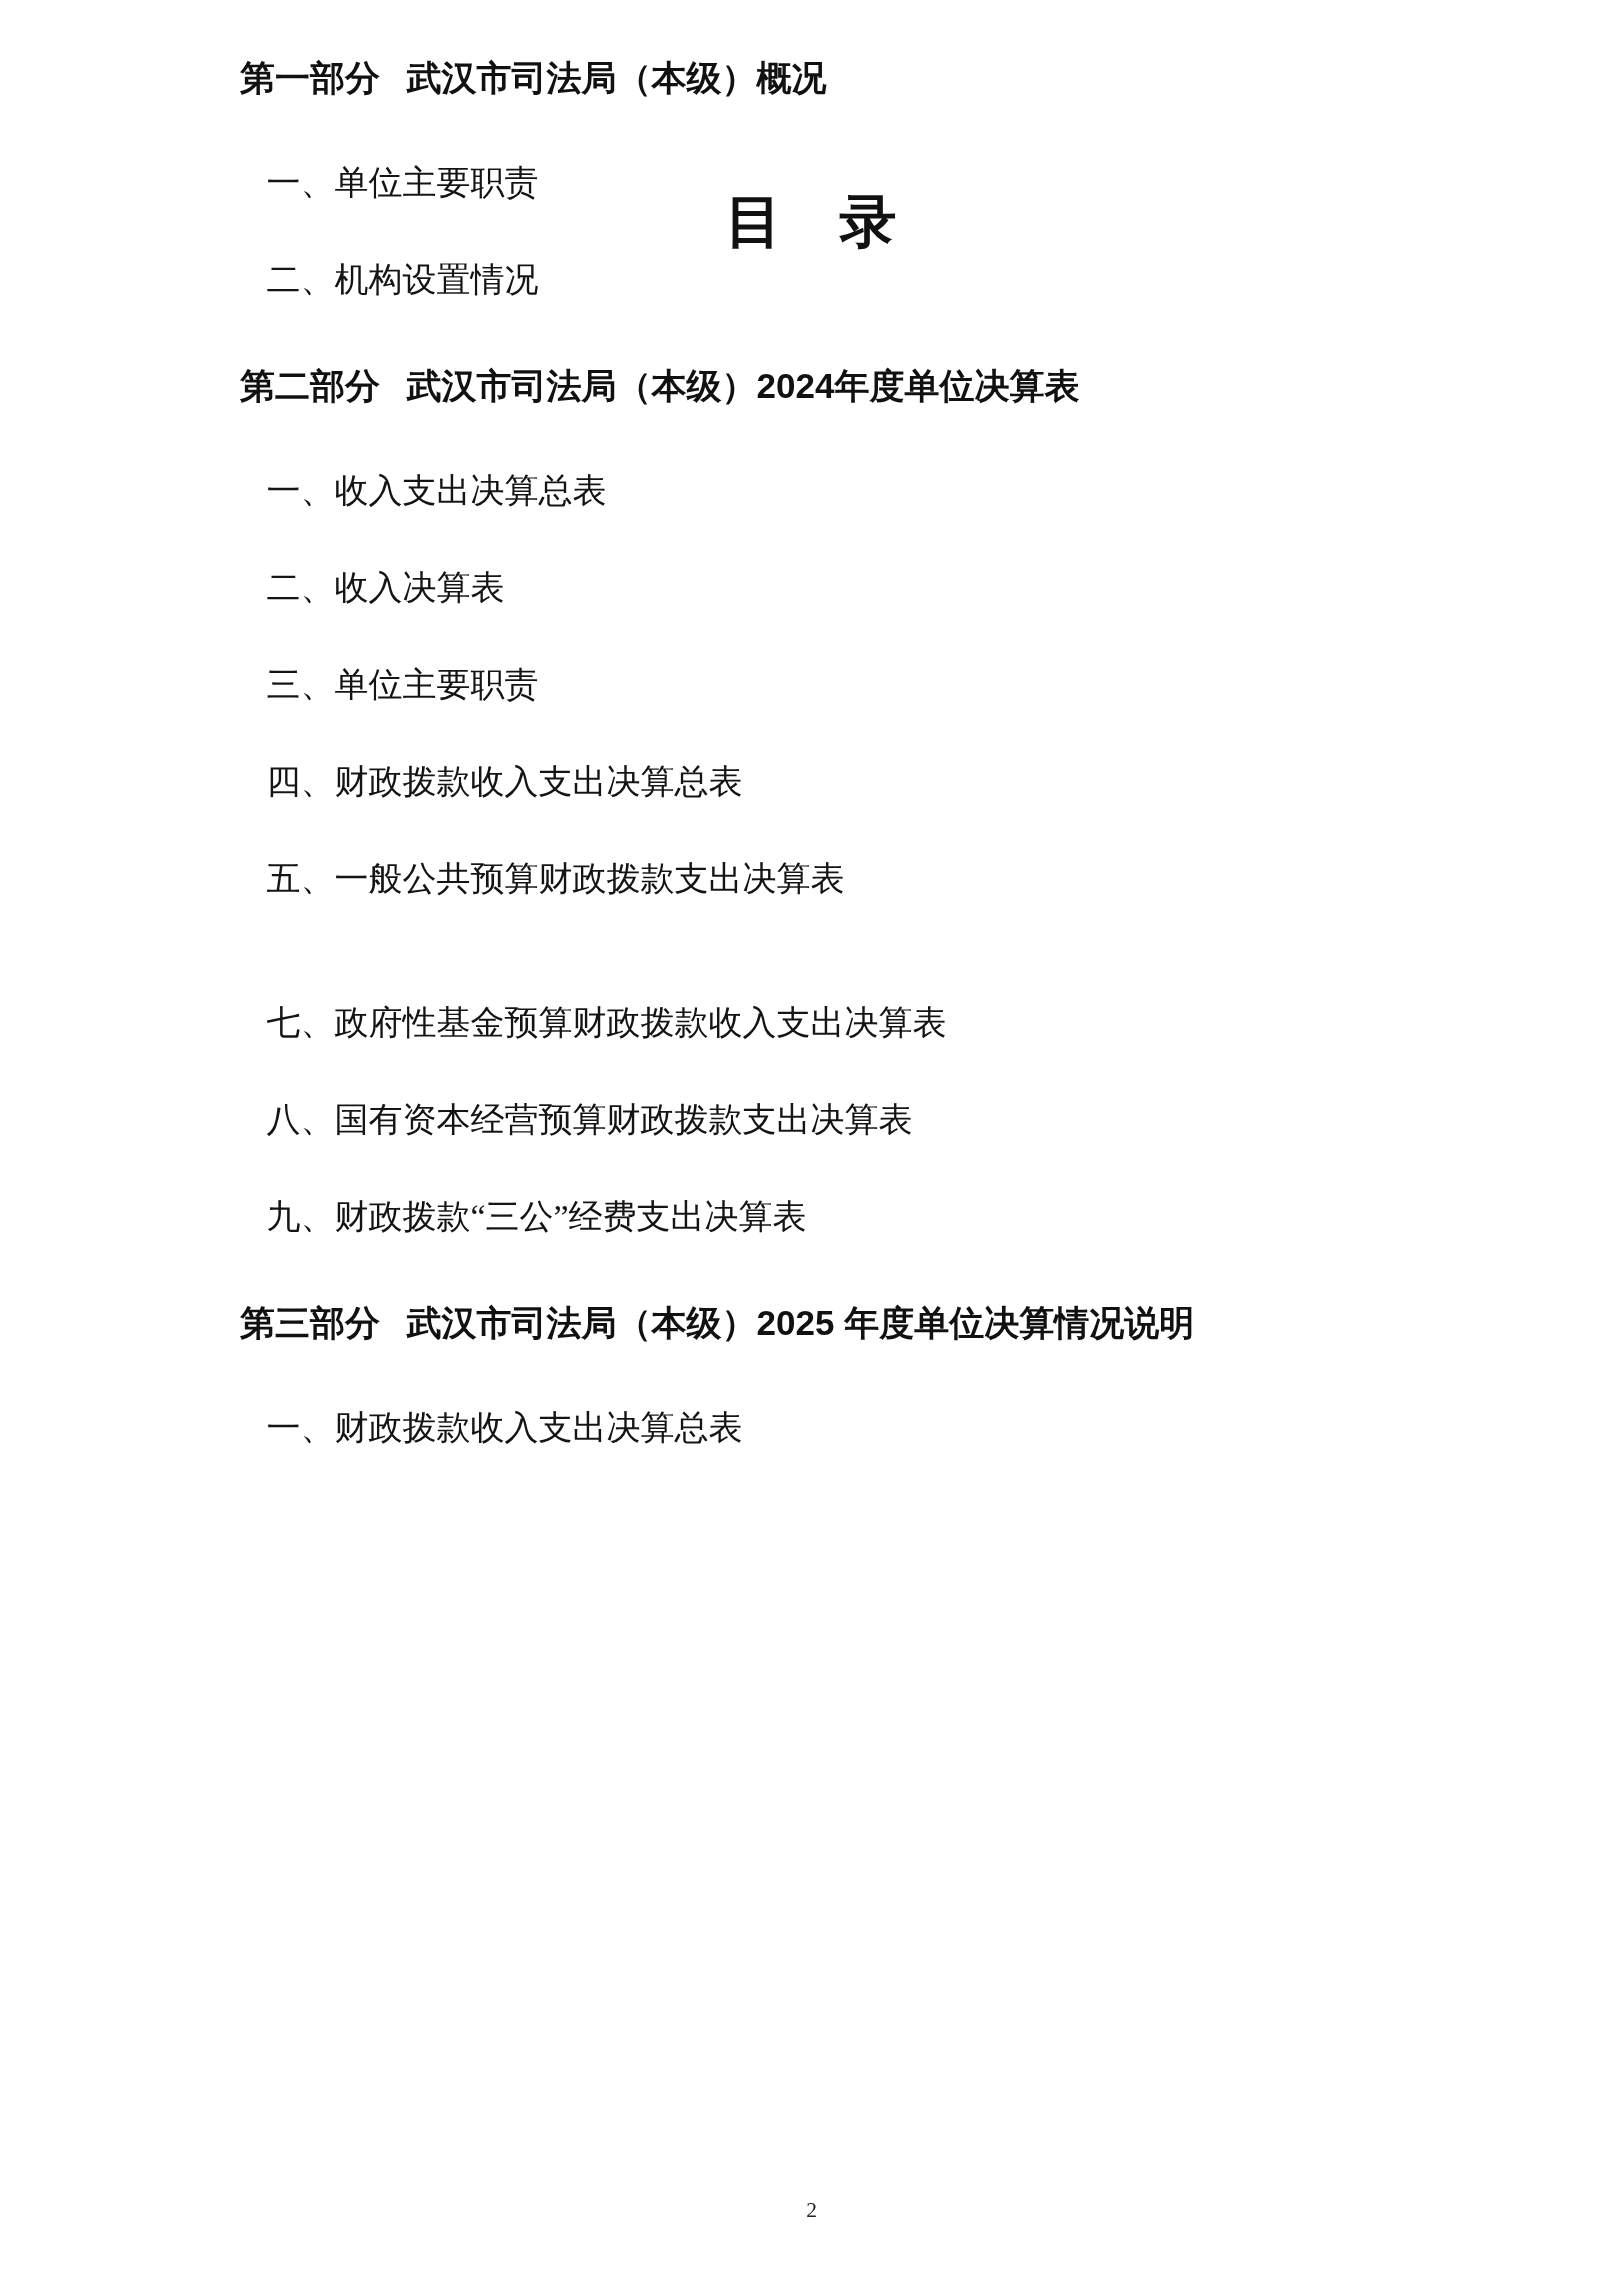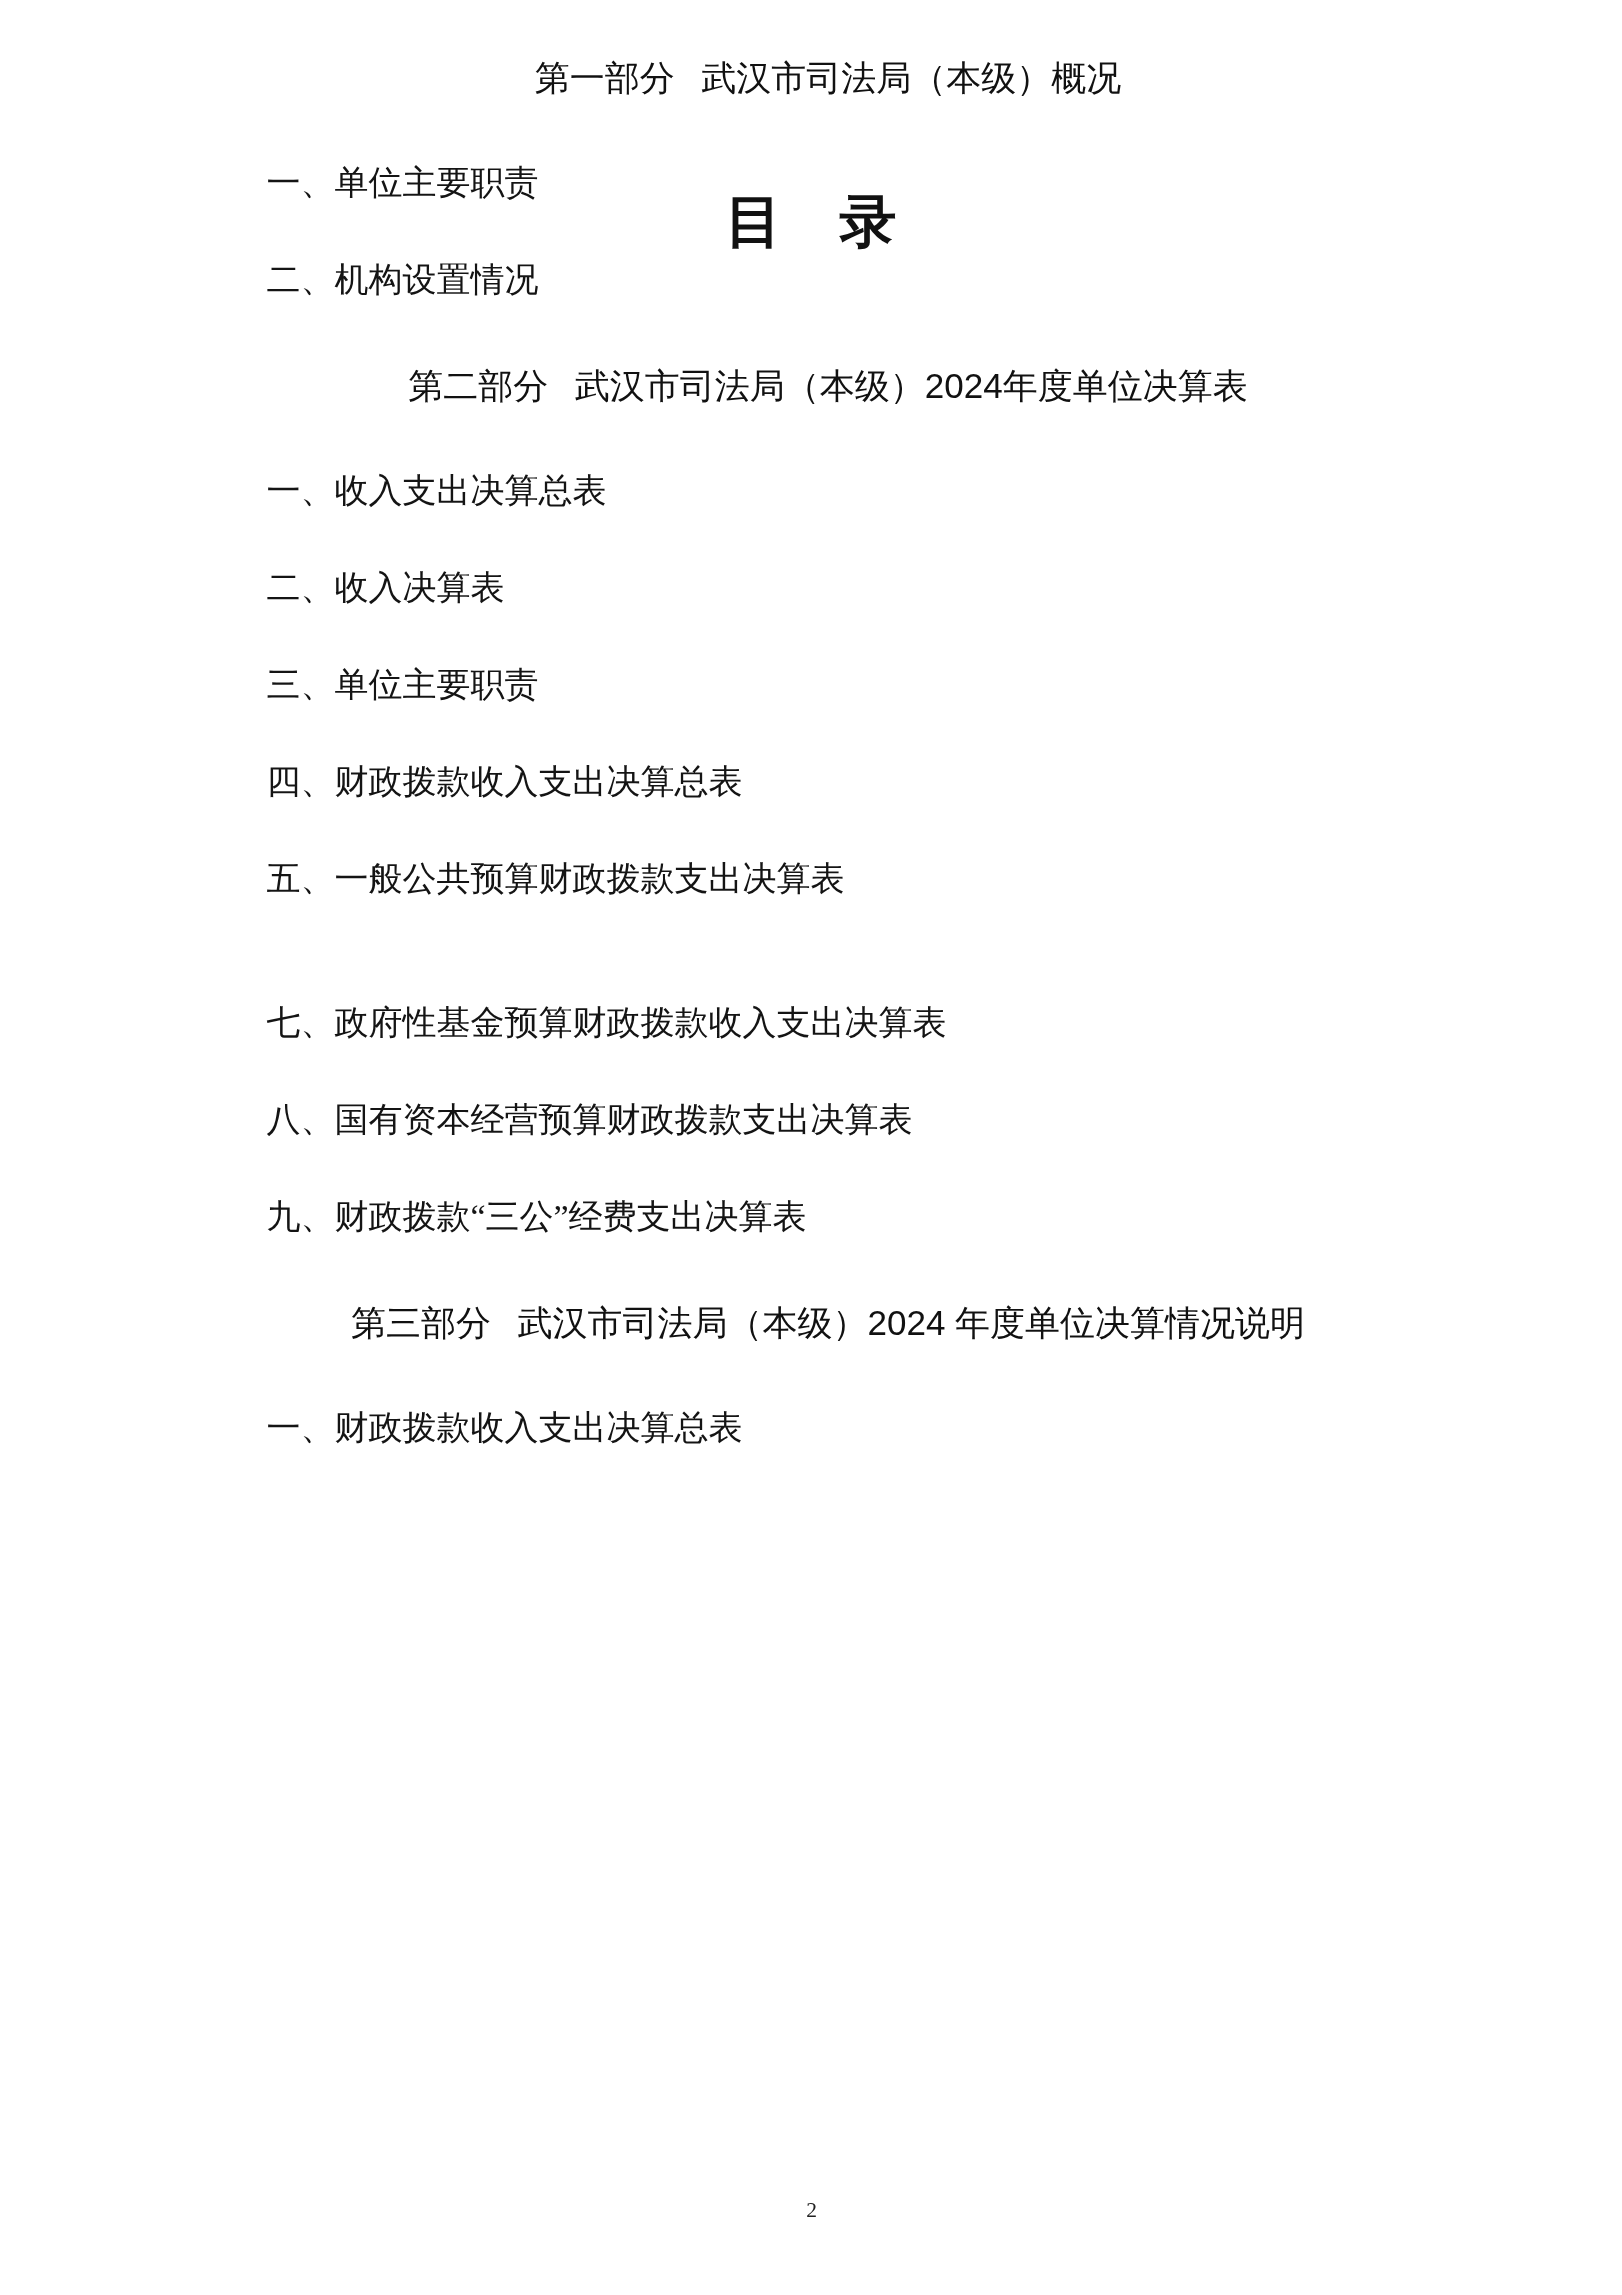--- a/index.html
+++ b/index.html
@@ -39,28 +39,27 @@
   }
   .doc-title .gap {
     display: inline-block;
     width: 56px;
   }
   .toc {
     margin-top: 60px;
   }
   .toc-part {
     font-family: "Liberation Sans", "DejaVu Sans", sans-serif;
-    font-weight: normal;
+    font-weight: bold;
     font-size: 35px;
     line-height: 1.0;
     color: #111111;
     margin: 0 0 0 0;
     padding: 0;
     white-space: nowrap;
-    text-align: center;
   }
   .toc-part .sp {
     display: inline-block;
     width: 26.6px;
   }
   .toc-item {
     font-family: "Liberation Serif", "DejaVu Serif", serif;
     font-size: 34px;
     line-height: 1.0;
     color: #141414;
@@ -110,21 +109,21 @@
         <div class="row-gap-item"></div>
         <div class="toc-item"><span>五、一般公共预算财政拨款支出决算表</span></div>
         <div class="row-gap-item"></div>
         <div class="row-gap-item"></div>
         <div class="toc-item"><span>七、政府性基金预算财政拨款收入支出决算表</span></div>
         <div class="row-gap-item"></div>
         <div class="toc-item"><span>八、国有资本经营预算财政拨款支出决算表</span></div>
         <div class="row-gap-item"></div>
         <div class="toc-item"><span>九、财政拨款“三公”经费支出决算表</span></div>
         <div class="row-gap-part"></div>
-        <div class="toc-part"><span>第三部分</span><span class="sp"></span><span>武汉市司法局（本级）2024 年度单位决算情况说明</span></div>
+        <div class="toc-part"><span>第三部分</span><span class="sp"></span><span>武汉市司法局（本级）2025 年度单位决算情况说明</span></div>
         <div class="row-gap-part"></div>
         <div class="toc-item"><span>一、财政拨款收入支出决算总表</span></div>
         <div class="row-gap-item"></div>
       </div>
   </div>
 
   <div class="page-number">2</div>
 
 </div>
 

